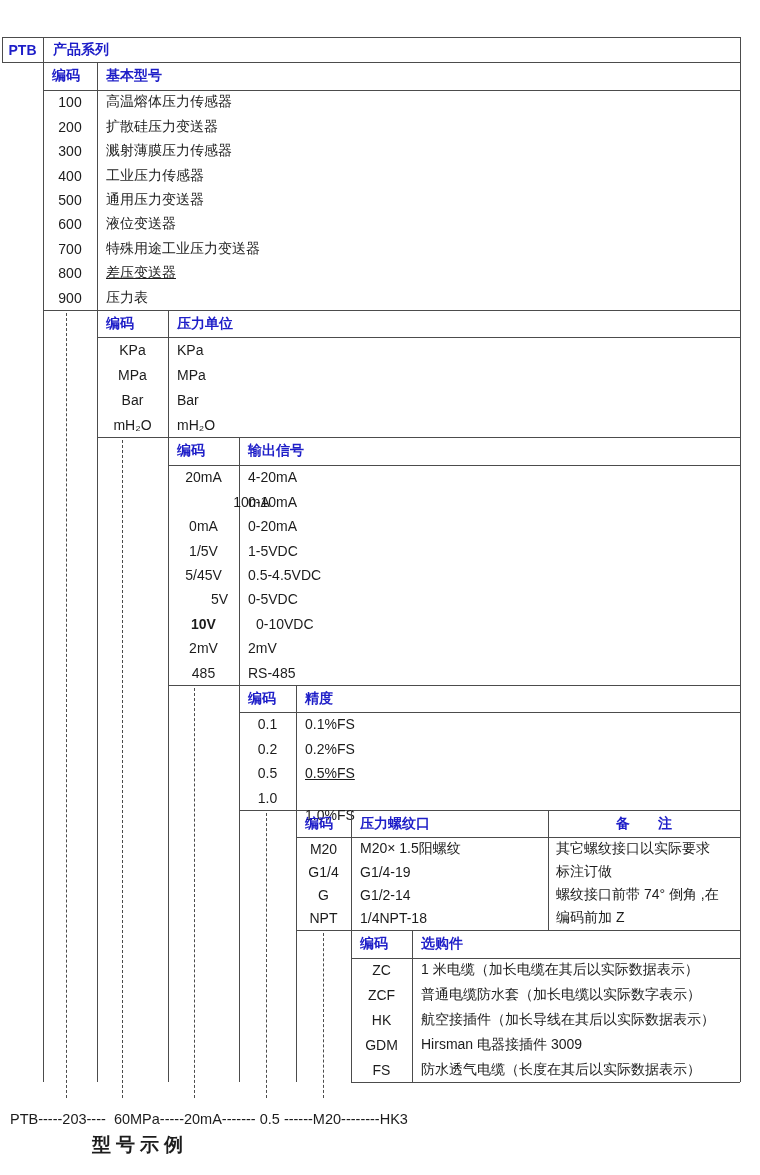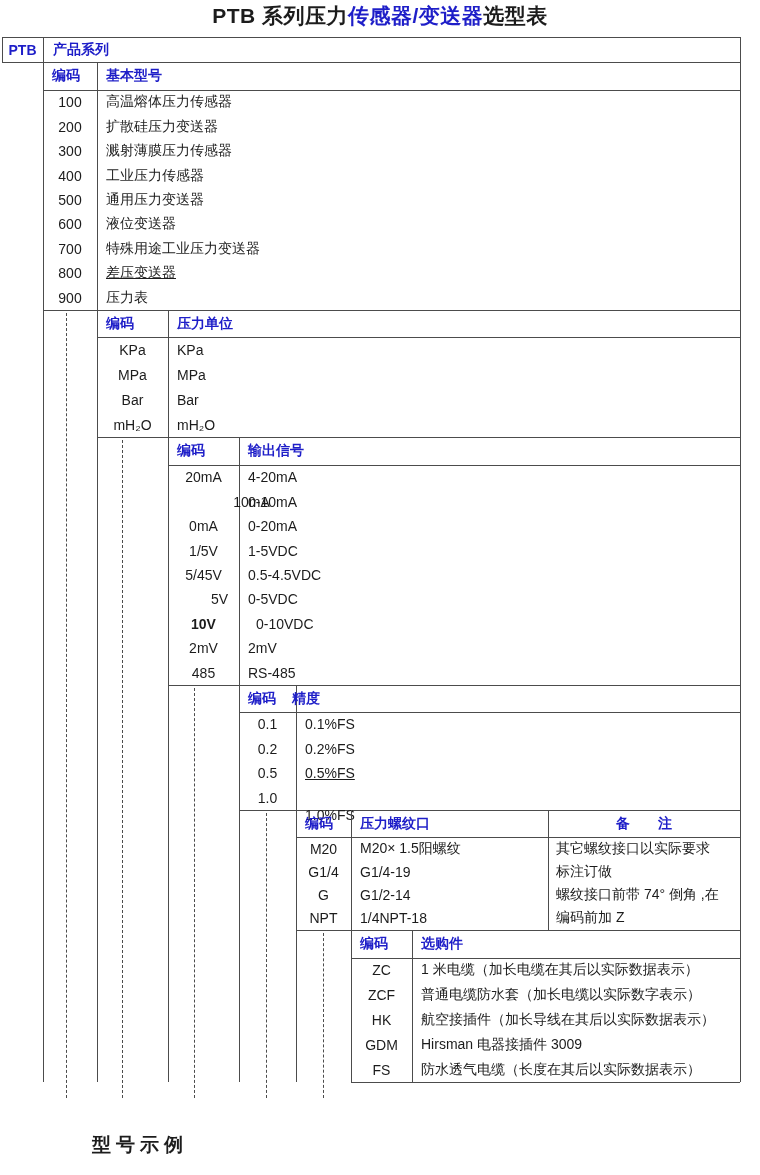--- a/index.html
+++ b/index.html
@@ -28,21 +28,20 @@
   .example-caption{
     position:absolute;left:92px;top:1132px;height:26px;display:flex;align-items:center;
     font-size:19px;font-weight:bold;letter-spacing:5px;
   }
 </style>
 </head>
 <body>
 
 <div class="page">
 
-  <div class="title"><span>PTB 系列压力</span><span class="blue">传感器/变送器</span><span>选型表</span></div>
 
   <div id="table-root">
 
     <div class="cell center hdr" style="left:2px;top:37px;width:41px;height:25px;">PTB</div>
     <div class="cell hdr" style="left:53px;top:37px;width:680px;height:25px;">产品系列</div>
 
   <div class="hline" style="left: 2px; top: 37px; width: 738px;"></div>
       <div class="hline" style="left: 2px; top: 62px; width: 738px;"></div>
       <div class="vline" style="left: 2px; top: 37px; height: 25px;"></div>
       <div class="vline" style="left: 740px; top: 37px; height: 1045px;"></div>
@@ -109,21 +108,21 @@
       <div class="cell center" style="left: 168px; top: 636.111px; width: 71px; height: 24.4444px;">2mV</div>
       <div class="cell " style="left: 248px; top: 636.111px; width: 492px; height: 24.4444px;">2mV</div>
       <div class="cell center" style="left: 168px; top: 660.556px; width: 71px; height: 24.4444px;">485</div>
       <div class="cell " style="left: 248px; top: 660.556px; width: 492px; height: 24.4444px;">RS-485</div>
       <div class="vdash" style="left: 194px; top: 688px; height: 410px;"></div>
       <div class="vline" style="left: 239px; top: 685px; height: 397px;"></div>
       <div class="vline" style="left: 296px; top: 685px; height: 397px;"></div>
       <div class="hline" style="left: 239px; top: 712px; width: 501px;"></div>
       <div class="hline" style="left: 239px; top: 810px; width: 501px;"></div>
       <div class="cell hdr" style="left: 248px; top: 685px; width: 48px; height: 27px;">编码</div>
-      <div class="cell hdr" style="left: 292px; top: 685px; width: 435px; height: 27px;">精度</div>
+      <div class="cell hdr" style="left: 305px; top: 685px; width: 435px; height: 27px;">精度</div>
       <div class="cell center" style="left: 239px; top: 712px; width: 57px; height: 24.5px;">0.1</div>
       <div class="cell " style="left: 305px; top: 712px; width: 435px; height: 24.5px;">0.1%FS</div>
       <div class="cell center" style="left: 239px; top: 736.5px; width: 57px; height: 24.5px;">0.2</div>
       <div class="cell " style="left: 305px; top: 736.5px; width: 435px; height: 24.5px;">0.2%FS</div>
       <div class="cell center" style="left: 239px; top: 761px; width: 57px; height: 24.5px;">0.5</div>
       <div class="cell " style="left: 305px; top: 761px; width: 435px; height: 24.5px; text-decoration: underline;">0.5%FS</div>
       <div class="cell center" style="left: 239px; top: 785.5px; width: 57px; height: 24.5px;">1.0</div>
       <div class="cell " style="left: 305px; top: 803px; width: 435px; height: 24.5px;">1.0%FS</div>
       <div class="vdash" style="left: 266px; top: 813px; height: 285px;"></div>
       <div class="vline" style="left: 296px; top: 810px; height: 272px;"></div>
@@ -158,15 +157,16 @@
       <div class="cell center" style="left: 351px; top: 982.8px; width: 61px; height: 24.8px;">ZCF</div>
       <div class="cell " style="left: 421px; top: 982.8px; width: 319px; height: 24.8px;">普通电缆防水套（加长电缆以实际数字表示）</div>
       <div class="cell center" style="left: 351px; top: 1007.6px; width: 61px; height: 24.8px;">HK</div>
       <div class="cell " style="left: 421px; top: 1007.6px; width: 319px; height: 24.8px;">航空接插件（加长导线在其后以实际数据表示）</div>
       <div class="cell center" style="left: 351px; top: 1032.4px; width: 61px; height: 24.8px;">GDM</div>
       <div class="cell " style="left: 421px; top: 1032.4px; width: 319px; height: 24.8px;">Hirsman 电器接插件 3009</div>
       <div class="cell center" style="left: 351px; top: 1057.2px; width: 61px; height: 24.8px;">FS</div>
       <div class="cell " style="left: 421px; top: 1057.2px; width: 319px; height: 24.8px;">防水透气电缆（长度在其后以实际数据表示）</div>
     </div>
 
+  <div class="example-line">PTB-----203----  60MPa-----20mA------- 0.5 ------M20--------HK3</div>
   <div class="example-caption">型号示例</div>
 
 </div>
 
 </body></html>

